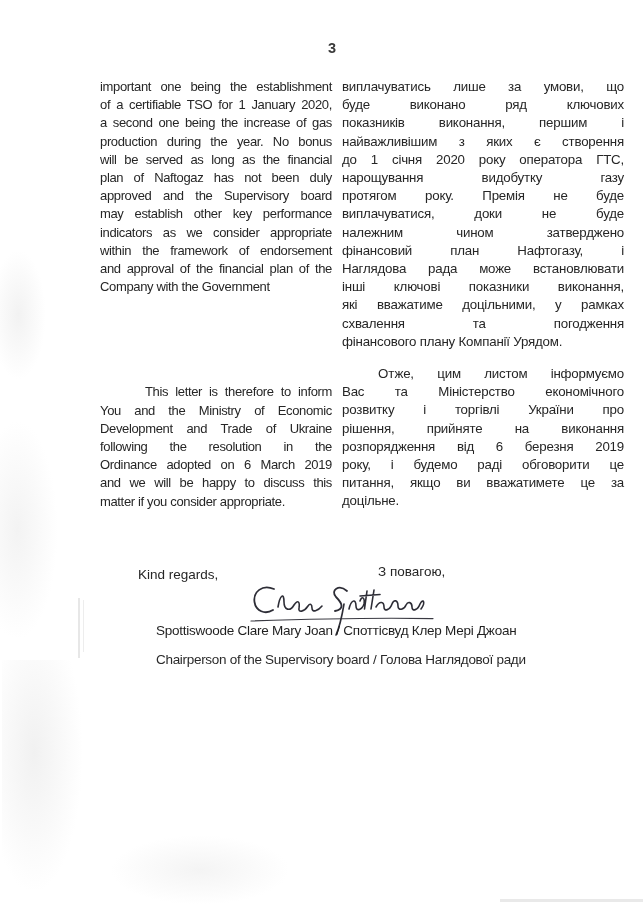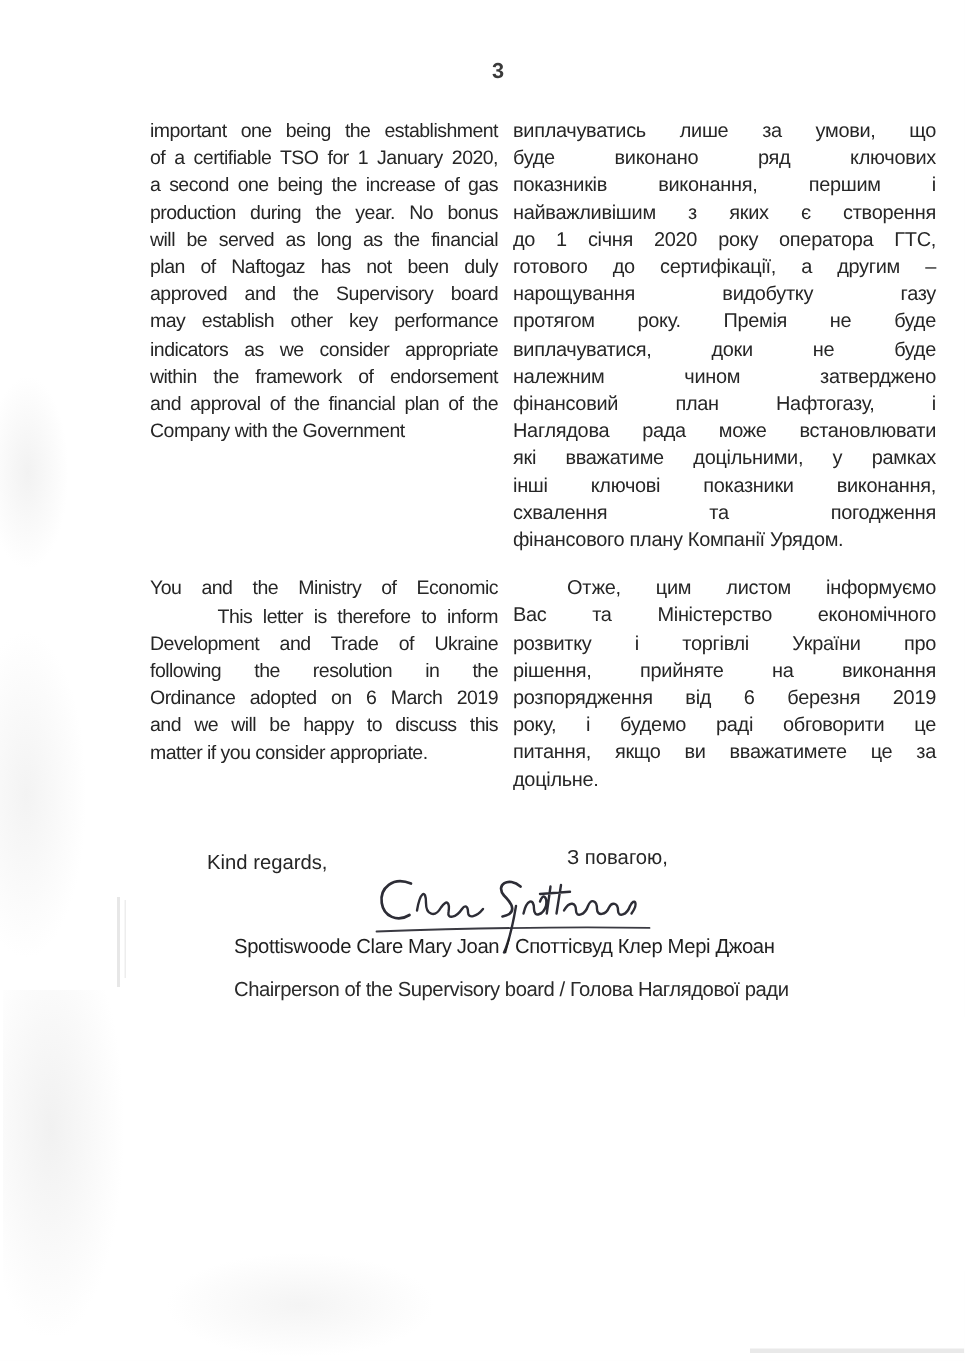--- a/index.html
+++ b/index.html
@@ -72,46 +72,45 @@
         <div class="line">will be served as long as the financial</div>
         <div class="line">plan of Naftogaz has not been duly</div>
         <div class="line">approved and the Supervisory board</div>
         <div class="line">may establish other key performance</div>
         <div class="line">indicators as we consider appropriate</div>
         <div class="line">within the framework of endorsement</div>
         <div class="line">and approval of the financial plan of the</div>
         <div class="line line-last">Company with the Government</div>
       </div>
     <div class="para gap-left">
+        <div class="line" style="text-indent: 45px;">This letter is therefore to inform</div>
         <div class="line">You and the Ministry of Economic</div>
-        <div class="line" style="text-indent: 45px;">This letter is therefore to inform</div>
         <div class="line">Development and Trade of Ukraine</div>
         <div class="line">following the resolution in the</div>
         <div class="line">Ordinance adopted on 6 March 2019</div>
         <div class="line">and we will be happy to discuss this</div>
         <div class="line line-last">matter if you consider appropriate.</div>
       </div>
   </div>
 
   <div class="col col-right">
     <div class="para">
         <div class="line">виплачуватись лише за умови, що</div>
         <div class="line">буде виконано ряд ключових</div>
         <div class="line">показників виконання, першим і</div>
         <div class="line">найважливішим з яких є створення</div>
         <div class="line">до 1 січня 2020 року оператора ГТС,</div>
-        <div class="line">готового до сертифікації, а другим –</div>
         <div class="line">нарощування видобутку газу</div>
         <div class="line">протягом року. Премія не буде</div>
         <div class="line">виплачуватися, доки не буде</div>
         <div class="line">належним чином затверджено</div>
         <div class="line">фінансовий план Нафтогазу, і</div>
         <div class="line">Наглядова рада може встановлювати</div>
+        <div class="line">інші ключові показники виконання,</div>
         <div class="line">які вважатиме доцільними, у рамках</div>
-        <div class="line">інші ключові показники виконання,</div>
         <div class="line">схвалення та погодження</div>
         <div class="line line-last">фінансового плану Компанії Урядом.</div>
       </div>
     <div class="para gap-right">
         <div class="line" style="text-indent: 36px;">Отже, цим листом інформуємо</div>
         <div class="line">Вас та Міністерство економічного</div>
         <div class="line">розвитку і торгівлі України про</div>
         <div class="line">рішення, прийняте на виконання</div>
         <div class="line">розпорядження від 6 березня 2019</div>
         <div class="line">року, і будемо раді обговорити це</div>

